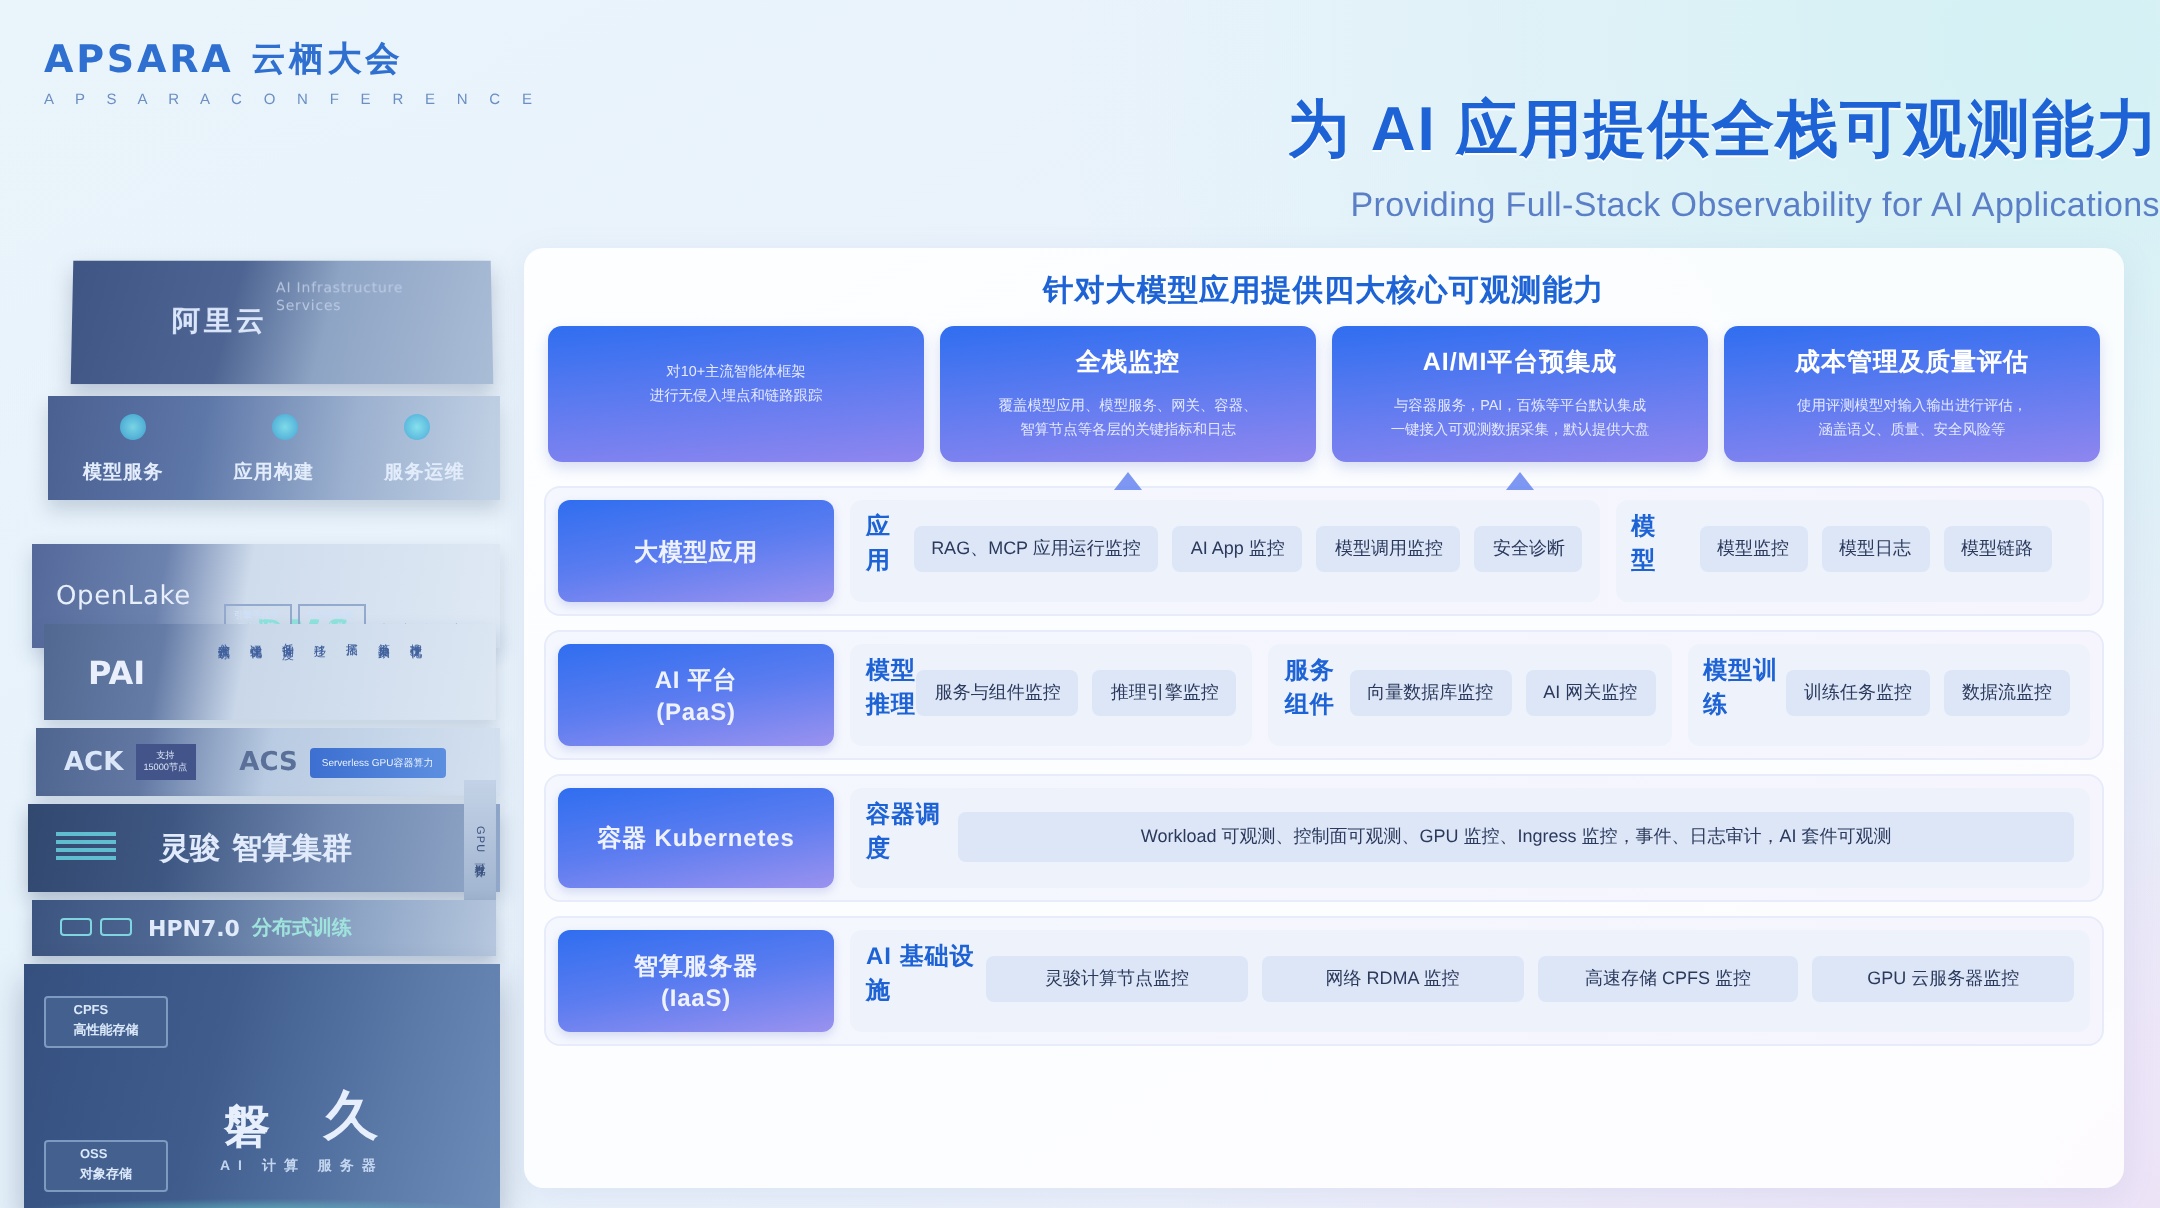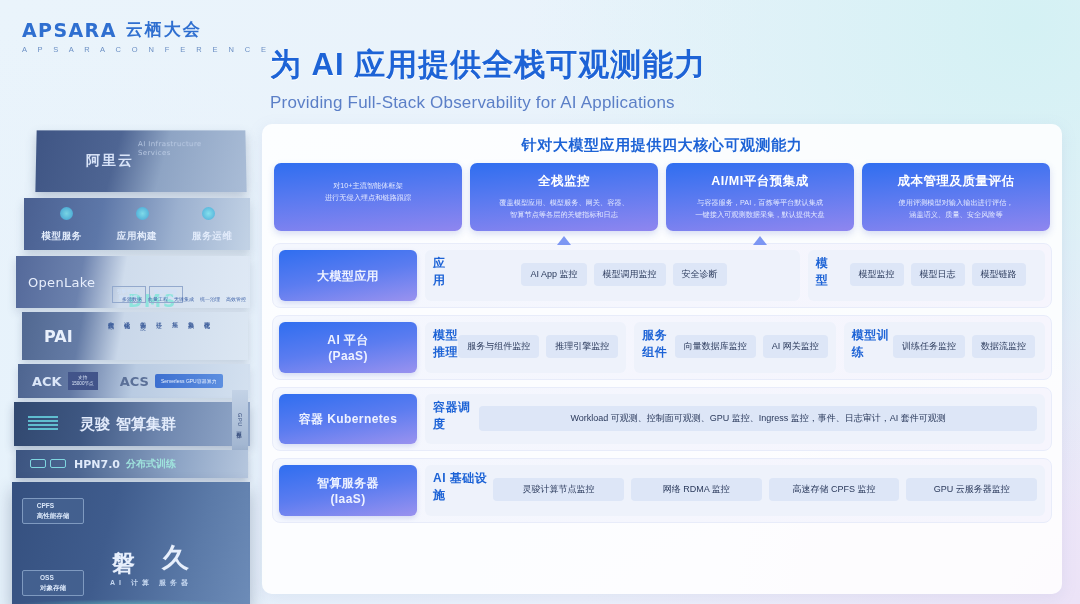--- a/index.html
+++ b/index.html
@@ -21,21 +21,21 @@
     font-size: 19px; font-weight: 700; letter-spacing: 1.4px;
     color: #2f6fd0; font-family: "DejaVu Sans", sans-serif;
   }
   .logo-cn { font-size: 17px; font-weight: 700; letter-spacing: 2px; color: #2f6fd0; }
   .logo-sub {
     margin-top: 4px; font-size: 7.5px; letter-spacing: 4.4px;
     color: #6b8fc4; font-family: Liberation Sans, sans-serif;
   }
 
   
-  .headline { position: absolute; left: 270px; top: 44px; width: 810px; text-align: left; }
+  .headline { position: absolute; left: 270px; top: 44px; width: 810px; text-align: right; }
   .headline h1 {
     font-size: 31px; font-weight: 700; color: #1d63d6; letter-spacing: 1px;
     text-shadow: 0 1px 0 #ffffff;
   }
   .headline h2 {
     margin-top: 7px; font-size: 17px; font-weight: 400; color: #5b7fc7;
     letter-spacing: .2px;
   }
 
   
@@ -62,21 +62,21 @@
     box-shadow: 0 5px 9px rgba(60,80,120,.22);
     display: flex; align-items: flex-end; justify-content: space-around; padding-bottom: 7px;
   }
   .sl-svc span { font-size: 9.5px; color: #e3ecfb; letter-spacing:.6px;}
   .sl-svc .dot {
     position:absolute; top: 9px; width: 13px; height: 13px; border-radius: 50%;
     background: radial-gradient(circle,#7fe6f0,#3aa6d8); opacity:.85;
   }
   .sl-svc .d1{ left: 36px; } .sl-svc .d2{ left: 112px; } .sl-svc .d3{ left: 178px; }
   .sl-lake {
-    left: 16px; top: 134px; width: 234px; height: 52px;
+    left: 16px; top: 150px; width: 234px; height: 52px;
     background: linear-gradient(100deg,#54699a 0%,#6c82ae 28%,#cfdcec 46%,#dfe9f5 100%);
     box-shadow: 0 4px 9px rgba(60,80,120,.2); justify-content: flex-start;
   }
   .sl-lake .openlake{ font-size: 13px; color:#e7eefc; margin-left: 12px; letter-spacing:.3px;
     font-family:"DejaVu Sans", sans-serif; font-weight:400;}
   .sl-lake .dms{
     position:absolute; left: 112px; top: 6px; font-size: 17px; font-weight:700;
     color: #8fe4dd; letter-spacing: 2px; font-family:"DejaVu Sans", sans-serif;margin-top:29px;
   }
   .sl-lake .tags{
@@ -361,20 +361,21 @@
   </div>
 
   <div class="rows">
 
     <div class="row r-app">
       <div class="row-label">大模型应用</div>
       <div class="row-groups">
         <div class="group group-apps">
           <div class="group-title">应用</div>
           <div class="chips">
+            <span class="chip">RAG、MCP 应用运行监控</span>
             <span class="chip">AI App 监控</span>
             <span class="chip">模型调用监控</span>
             <span class="chip">安全诊断</span>
           </div>
         </div>
         <div class="group group-model">
           <div class="group-title">模型</div>
           <div class="chips">
             <span class="chip">模型监控</span>
             <span class="chip">模型日志</span>

